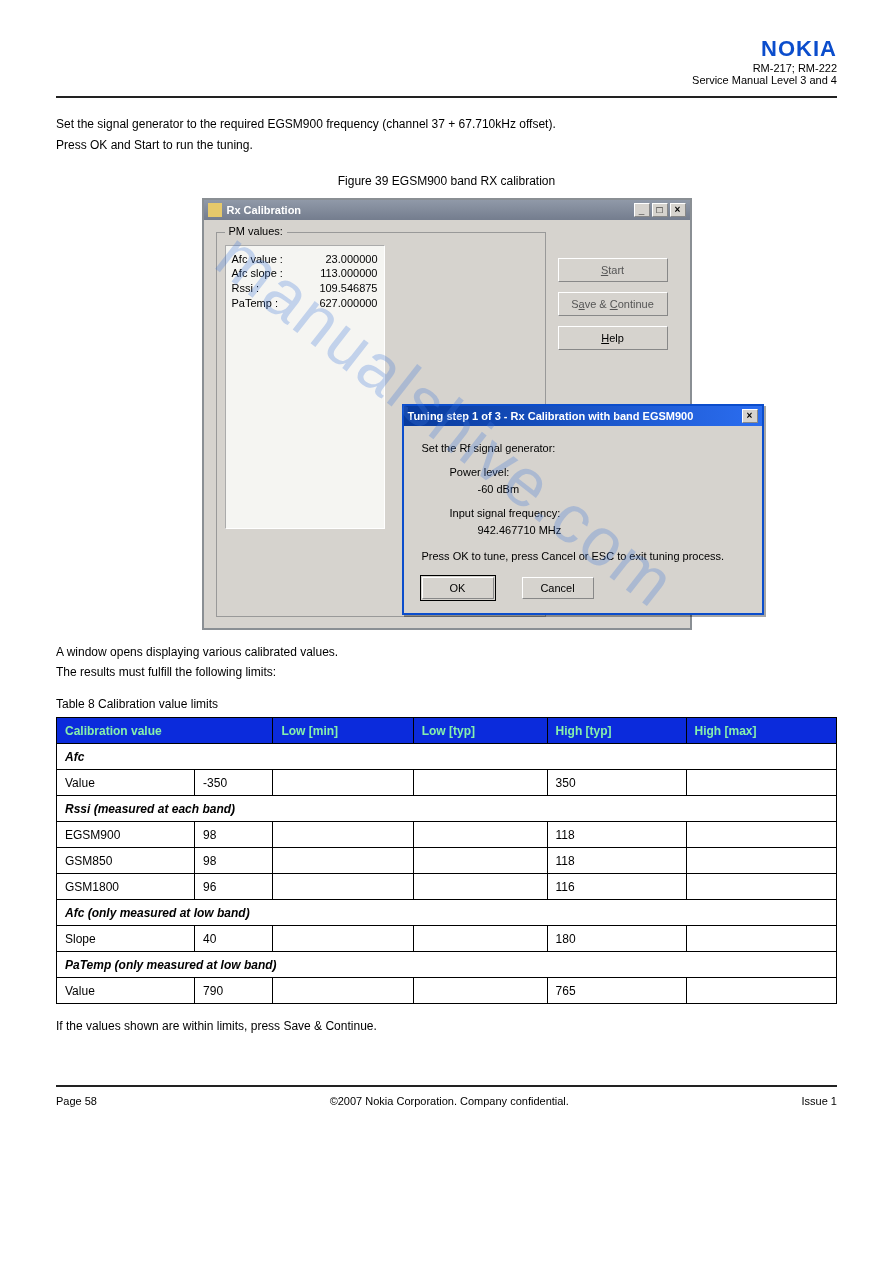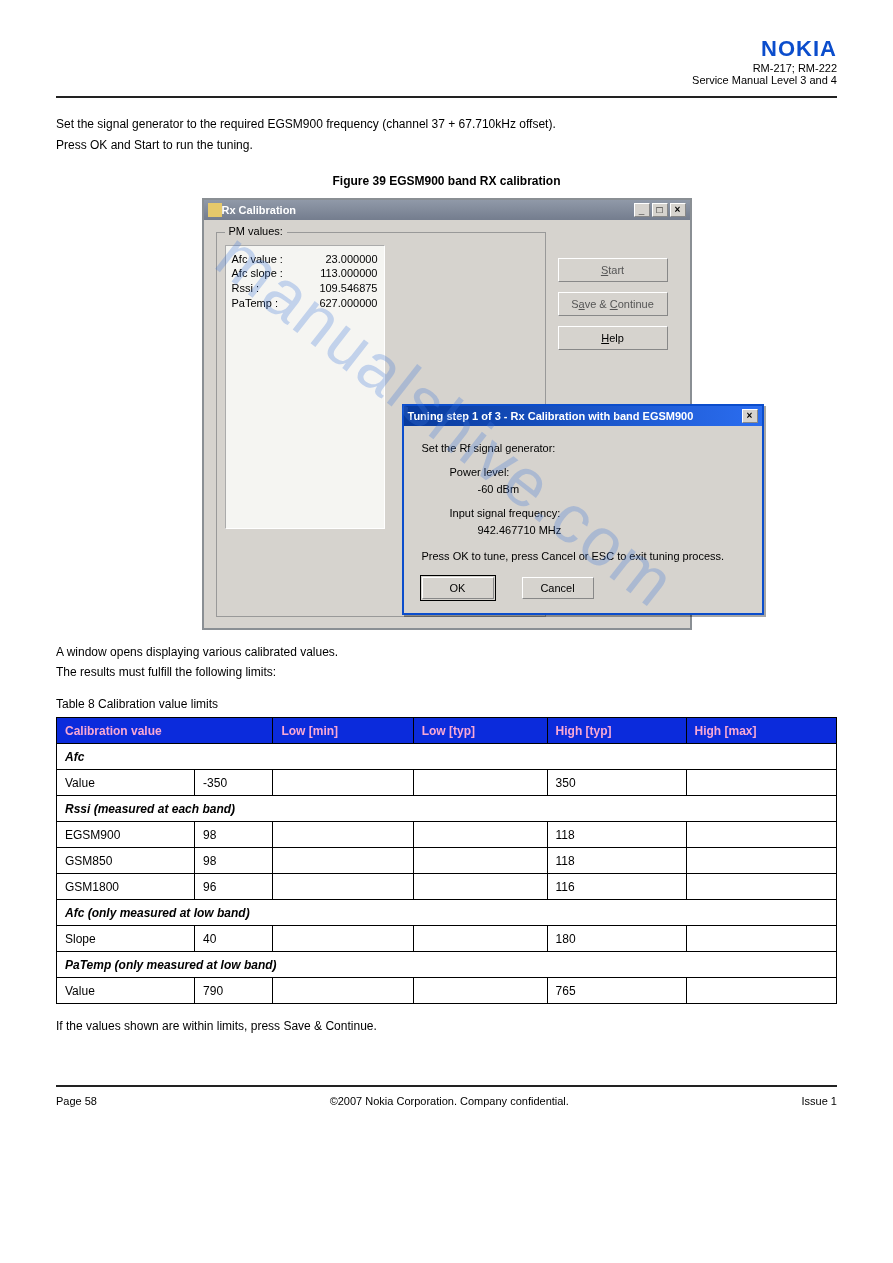--- a/index.html
+++ b/index.html
@@ -26,21 +26,21 @@
   }
   .logo {
     font-family: Arial, Helvetica, sans-serif;
     font-weight: 900;
     letter-spacing: 1px;
     color: #0b4dcc;
     font-size: 22px;
   }
   .header-right { font-size: 11px; }
   .intro-block { margin: 12px 0 20px 0; line-height: 1.4; font-size: 12px; }
-  .caption { text-align: center; font-size: 12px; margin: 14px 0 10px 0; font-weight: bold; }
+  .caption { text-align: center; font-size: 12px; margin: 14px 0 10px 0; }
   .screenshot-wrap {
     display: flex;
     justify-content: center;
     margin-bottom: 10px;
     position: relative;
   }
   .screenshot {
     width: 490px;
     height: 432px;
     border: 2px solid #8a8f94;
@@ -54,21 +54,21 @@
     height: 20px;
     background: linear-gradient(180deg,#9099a8,#747d8e);
     display: flex;
     align-items: center;
     justify-content: space-between;
     padding: 0 4px;
     color: #fff;
     font-weight: bold;
     font-size: 11px;
   }
-  .titlebar-left { display: flex; align-items: center; }
+  .titlebar-left { display: flex; align-items: center; gap: 5px; }
   .app-icon {
     width: 14px; height: 14px;
     background: #e6c96b;
     display: inline-block;
   }
   .winbtns { display: flex; gap: 2px; }
   .winbtn {
     width: 16px; height: 14px;
     background: #d6d3ce;
     border: 1px solid #888;
@@ -170,21 +170,21 @@
   }
   table.limits th, table.limits td {
     border: 1px solid #000;
     padding: 4px 8px;
     text-align: left;
     vertical-align: middle;
     height: 26px;
   }
   table.limits thead th {
     background: #0b2bdc;
-    color: #f9a8d4;
+    color: #86efac;
     font-weight: bold;
   }
   .sub-band {
     font-weight: bold;
     font-style: italic;
   }
 
   .watermark {
     position: absolute;
     left: 0; right: 0;

